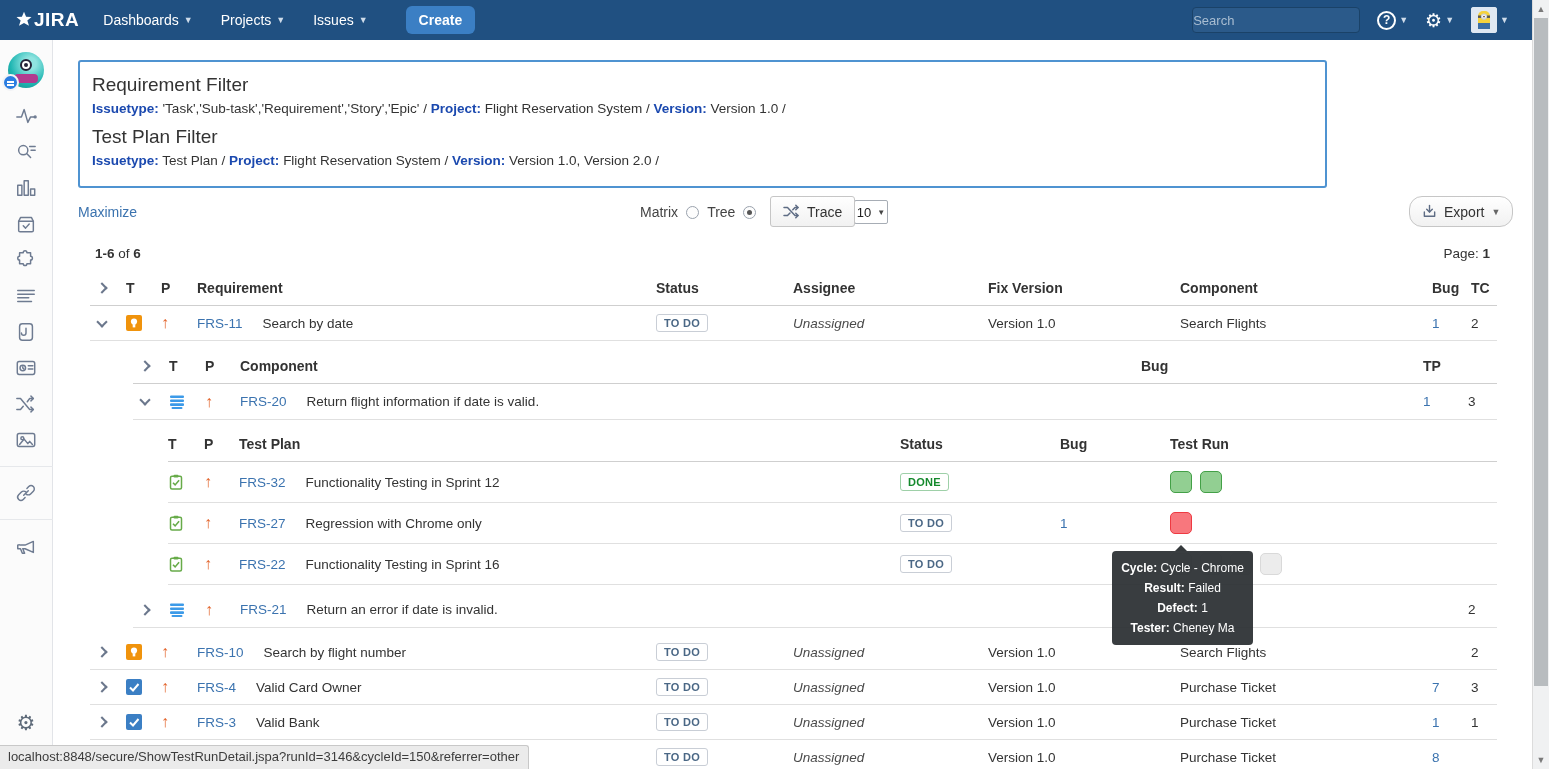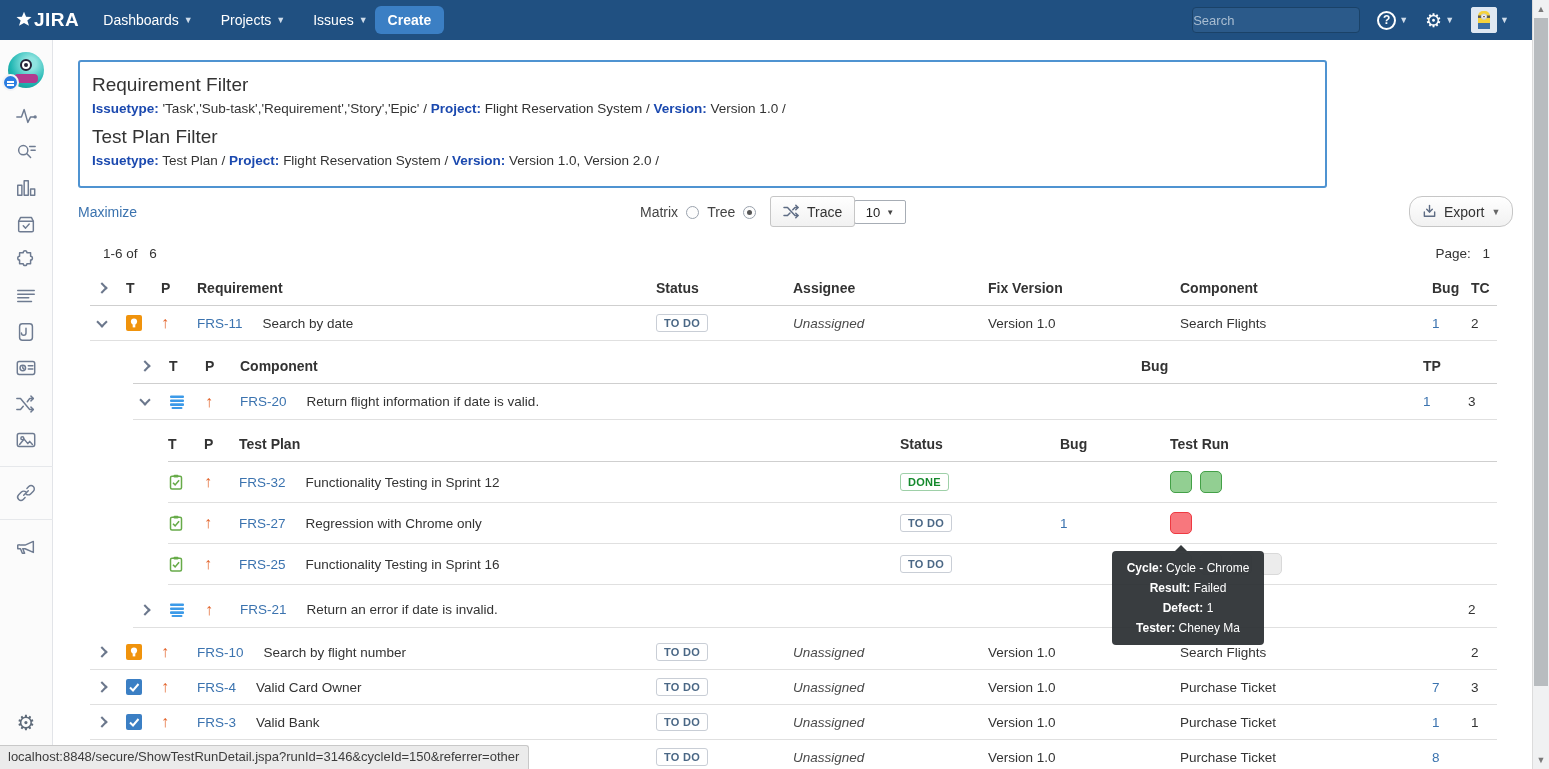--- a/index.html
+++ b/index.html
@@ -7,21 +7,21 @@
     font-family:"Liberation Sans", sans-serif; color:#333; }
 
   
   .topnav { position:fixed; top:0; left:0; width:1549px; height:40px; background:#205081;
     display:flex; align-items:center; padding:0 14px; z-index:30; }
   .logo { display:flex; align-items:center; color:#fff; margin-right:24px;text-align:right; }
   .logo .word { font-size:19px; font-weight:bold; letter-spacing:.5px; }
   .nav-items { display:flex; align-items:center; gap:28px; }
   .nav-item { color:#fff; font-size:14px; cursor:pointer; display:flex; align-items:center; gap:5px; }
   .caret { font-size:9px; color:#cfdcea; }
-  .create-btn { margin-left:7px; background:#3b7fc4; color:#fff; font-size:14px; font-weight:bold;
+  .create-btn { margin-left:38px; background:#3b7fc4; color:#fff; font-size:14px; font-weight:bold;
     border:none; border-radius:6px; padding:6px 13px; cursor:pointer; }
   .nav-right { margin-left:auto; display:flex; align-items:center; gap:17px; padding-right:26px; }
   .searchbox { display:flex; align-items:center; background:#2b5a8a; border:1px solid #1a4268;
     border-radius:4px; height:26px; width:168px; padding:0 0; }
   .searchbox input { flex:1; background:transparent; border:none; outline:none; color:#d6e1ec;
     font-size:13px; font-family:"Liberation Sans",sans-serif; }
   .searchbox input::placeholder { color:#a9bdd1; }
   .icon-group { display:flex; align-items:center; gap:3px; cursor:pointer; }
   .help-circle { width:19px; height:19px; border:2px solid #fff; border-radius:50%; color:#fff;
     font-size:12px; font-weight:bold; display:flex; align-items:center; justify-content:center; }
@@ -61,32 +61,32 @@
   .toolbar { position:relative; margin-left:25px; width:1431px; height:34px; margin-top:8px; }
   .maximize { position:absolute; left:0; top:8px; color:#3b73af; font-size:14px; cursor:pointer; }
   .view-group { position:absolute; left:562px; top:4px; display:flex; align-items:center; gap:8px;
     font-size:14px; color:#444; }
   .radio { width:13px; height:13px; border:1px solid #9aa2ad; border-radius:50%; background:#fdfdfd;
     position:relative; display:inline-block; cursor:pointer; }
   .radio.sel::after { content:""; position:absolute; left:3px; top:3px; width:5px; height:5px;
     border-radius:50%; background:#555; }
   .pagesize-label { margin-left:16px; color:#444; }
   .pagesize-select { border:1px solid #a7adb5; border-radius:2px; background:#fff; height:24px;
-    padding:0 11px; font-size:13px; display:flex; align-items:center; gap:6px; cursor:pointer; color:#222; }
+    padding:0 2px; font-size:13px; display:flex; align-items:center; gap:6px; cursor:pointer; color:#222; }
   .pagesize-select .sel-caret { font-size:8px; color:#444; }
   .btn { display:inline-flex; align-items:center; gap:7px; border:1px solid #c6c6c6; border-radius:3px;
     background:linear-gradient(#ffffff,#f1f1f1); font-size:14px; color:#333; padding:0 12px; height:31px;
     cursor:pointer; }
   .trace-btn { position:absolute; left:692px; top:0; }
   .export-btn { position:absolute; left:1331px; top:0;border-radius:13px; }
   .btn svg { stroke:#5e6c84; fill:none; stroke-width:1.5; stroke-linecap:round; stroke-linejoin:round; }
 
   .counts-row { margin:16px 0 0 42px; width:1395px; display:flex; justify-content:space-between;
     font-size:13.5px; color:#333; }
-  .counts-row b { font-weight:normal;margin-left:8px; }
+  .counts-row b { font-weight:bold; }
 
   
   .trace-table { margin-top:10px; }
   .trow { display:grid; align-items:center; border-bottom:1px solid #e0e0e0; min-height:35px;
     font-size:13.5px; background:#fff; }
   .trow.thead { font-weight:bold; color:#333; border-bottom:1px solid #cfcfcf; font-size:14px; }
   .trow.gap { margin-top:7px; }
   .l1 { grid-template-columns:36px 35px 36px 1fr 137px 195px 192px 247px 39px 31px;
     margin-left:37px; width:1407px; }
   .l2 { grid-template-columns:36px 36px 35px 1fr 282px 45px 34px; margin-left:80px; width:1364px; min-height:36px; }
@@ -105,21 +105,21 @@
     background:#fff; white-space:nowrap; }
   .loz.todo { color:#4a6785; border:1px solid #c9ced6; }
   .loz.done { color:#14892c; border:1px solid #9ed0a8; }
   .num { padding-left:5px; }
   .run { width:22px; height:22px; border-radius:5px; display:inline-block; margin-right:8px; cursor:pointer; }
   .run.pass { background:#92cf92; border:1px solid #43a047; }
   .run.fail { background:#f8777d; border:1px solid #ee3a42; }
   .run.unexecuted { background:#ececec; border:1px solid #d9d9d9; }
 
   
-  .tooltip { position:fixed; left:1112px; top:551px; width:152px; background:rgba(42,46,49,.93);
+  .tooltip { position:fixed; left:1112px; top:551px; width:141px; background:rgba(42,46,49,.93);
     color:#fff; border-radius:4px; padding:7px 8px; font-size:12px; line-height:20px; text-align:center;
     z-index:40; }
   .tooltip::before { content:""; position:absolute; top:-6px; left:63px; border-left:6px solid transparent;
     border-right:6px solid transparent; border-bottom:6px solid rgba(42,46,49,.95); }
   .tooltip b { font-weight:bold; }
 
   
   .statusbar { position:fixed; left:0; bottom:0; height:24px; background:#ebebeb;
     border-top:1px solid #c8c8c8; border-right:1px solid #c8c8c8; border-top-right-radius:3px;
     padding:3px 9px 0 8px; font-size:13px; color:#3c3c3c; z-index:50; white-space:nowrap; }
@@ -481,21 +481,21 @@
           <svg width="16" height="16" viewBox="0 0 16 16">
             <rect x="2.5" y="2.2" width="11" height="12.8" rx="1.5" fill="#fff" stroke="#67ab49" stroke-width="1.5"></rect>
             <rect x="5.5" y="0.8" width="5" height="2.8" rx="1" fill="#67ab49"></rect>
             <path d="M5 8.8l2.1 2.1 4-4.6" stroke="#67ab49" stroke-width="1.6" fill="none"></path>
           </svg>
         </div>
         <div class="tcell">
           <span class="prio">↑</span>
         </div>
         <div class="tcell">
-          <a class="lnk">FRS-25</a>
+          <a class="lnk">FRS-22</a>
           <span class="summary">Functionality Testing in Sprint 16</span>
         </div>
         <div class="tcell">
           <span class="loz todo">TO DO</span>
         </div>
         <div class="tcell"></div>
         <div class="tcell">
           <span class="run unexecuted"></span>
           <span class="run unexecuted"></span>
           <span class="run unexecuted"></span>

